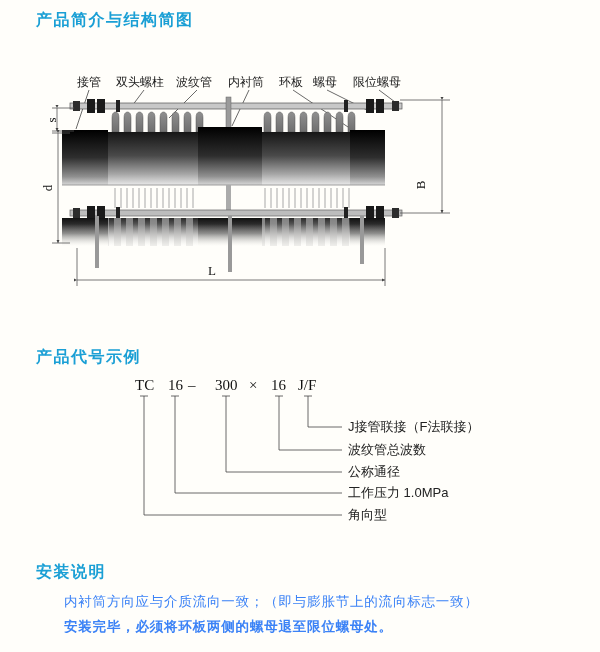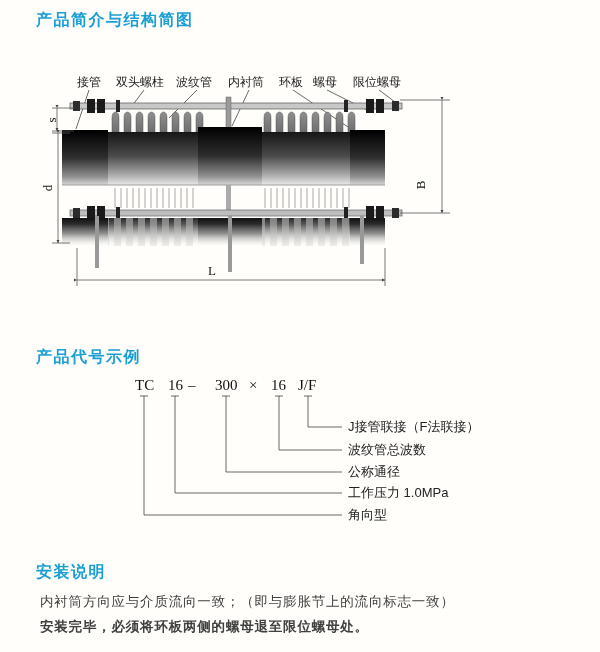--- a/index.html
+++ b/index.html
@@ -3,21 +3,21 @@
 <meta charset="utf-8">
 <style>
   html,body{margin:0;padding:0;}
   body{background:#fffefa;font-family:"Liberation Sans",sans-serif;}
   .page{position:relative;width:600px;height:652px;background:#fffefa;overflow:hidden;}
   .heading{position:absolute;left:36px;margin:0;font-size:16px;font-weight:bold;
            color:#1a9fd5;letter-spacing:1.5px;}
   #intro-heading{top:10px;}
   #code-heading{top:347px;text-align:center;}
   #install-heading{top:562px;}
-  .install-line{position:absolute;left:40px;margin:0;font-size:13.5px;color:#404040;
+  .install-line{position:absolute;left:64px;margin:0;font-size:13.5px;color:#3b82f6;
                 letter-spacing:0.8px;white-space:nowrap;}
   #install-line-0{top:593px;}
   #install-line-1{top:618px;font-weight:bold;}
   svg{position:absolute;}
   #structure-diagram{left:40px;top:62px;}
   #code-diagram{left:100px;top:376px;}
   svg text{font-family:"Liberation Sans",sans-serif;}
   .part-label{font-size:12px;fill:#1a1a1a;}
   .dim-label{font-family:"Liberation Serif",serif;font-size:13px;fill:#111;}
   .code-part{font-family:"Liberation Serif",serif;font-size:15px;fill:#111;}

